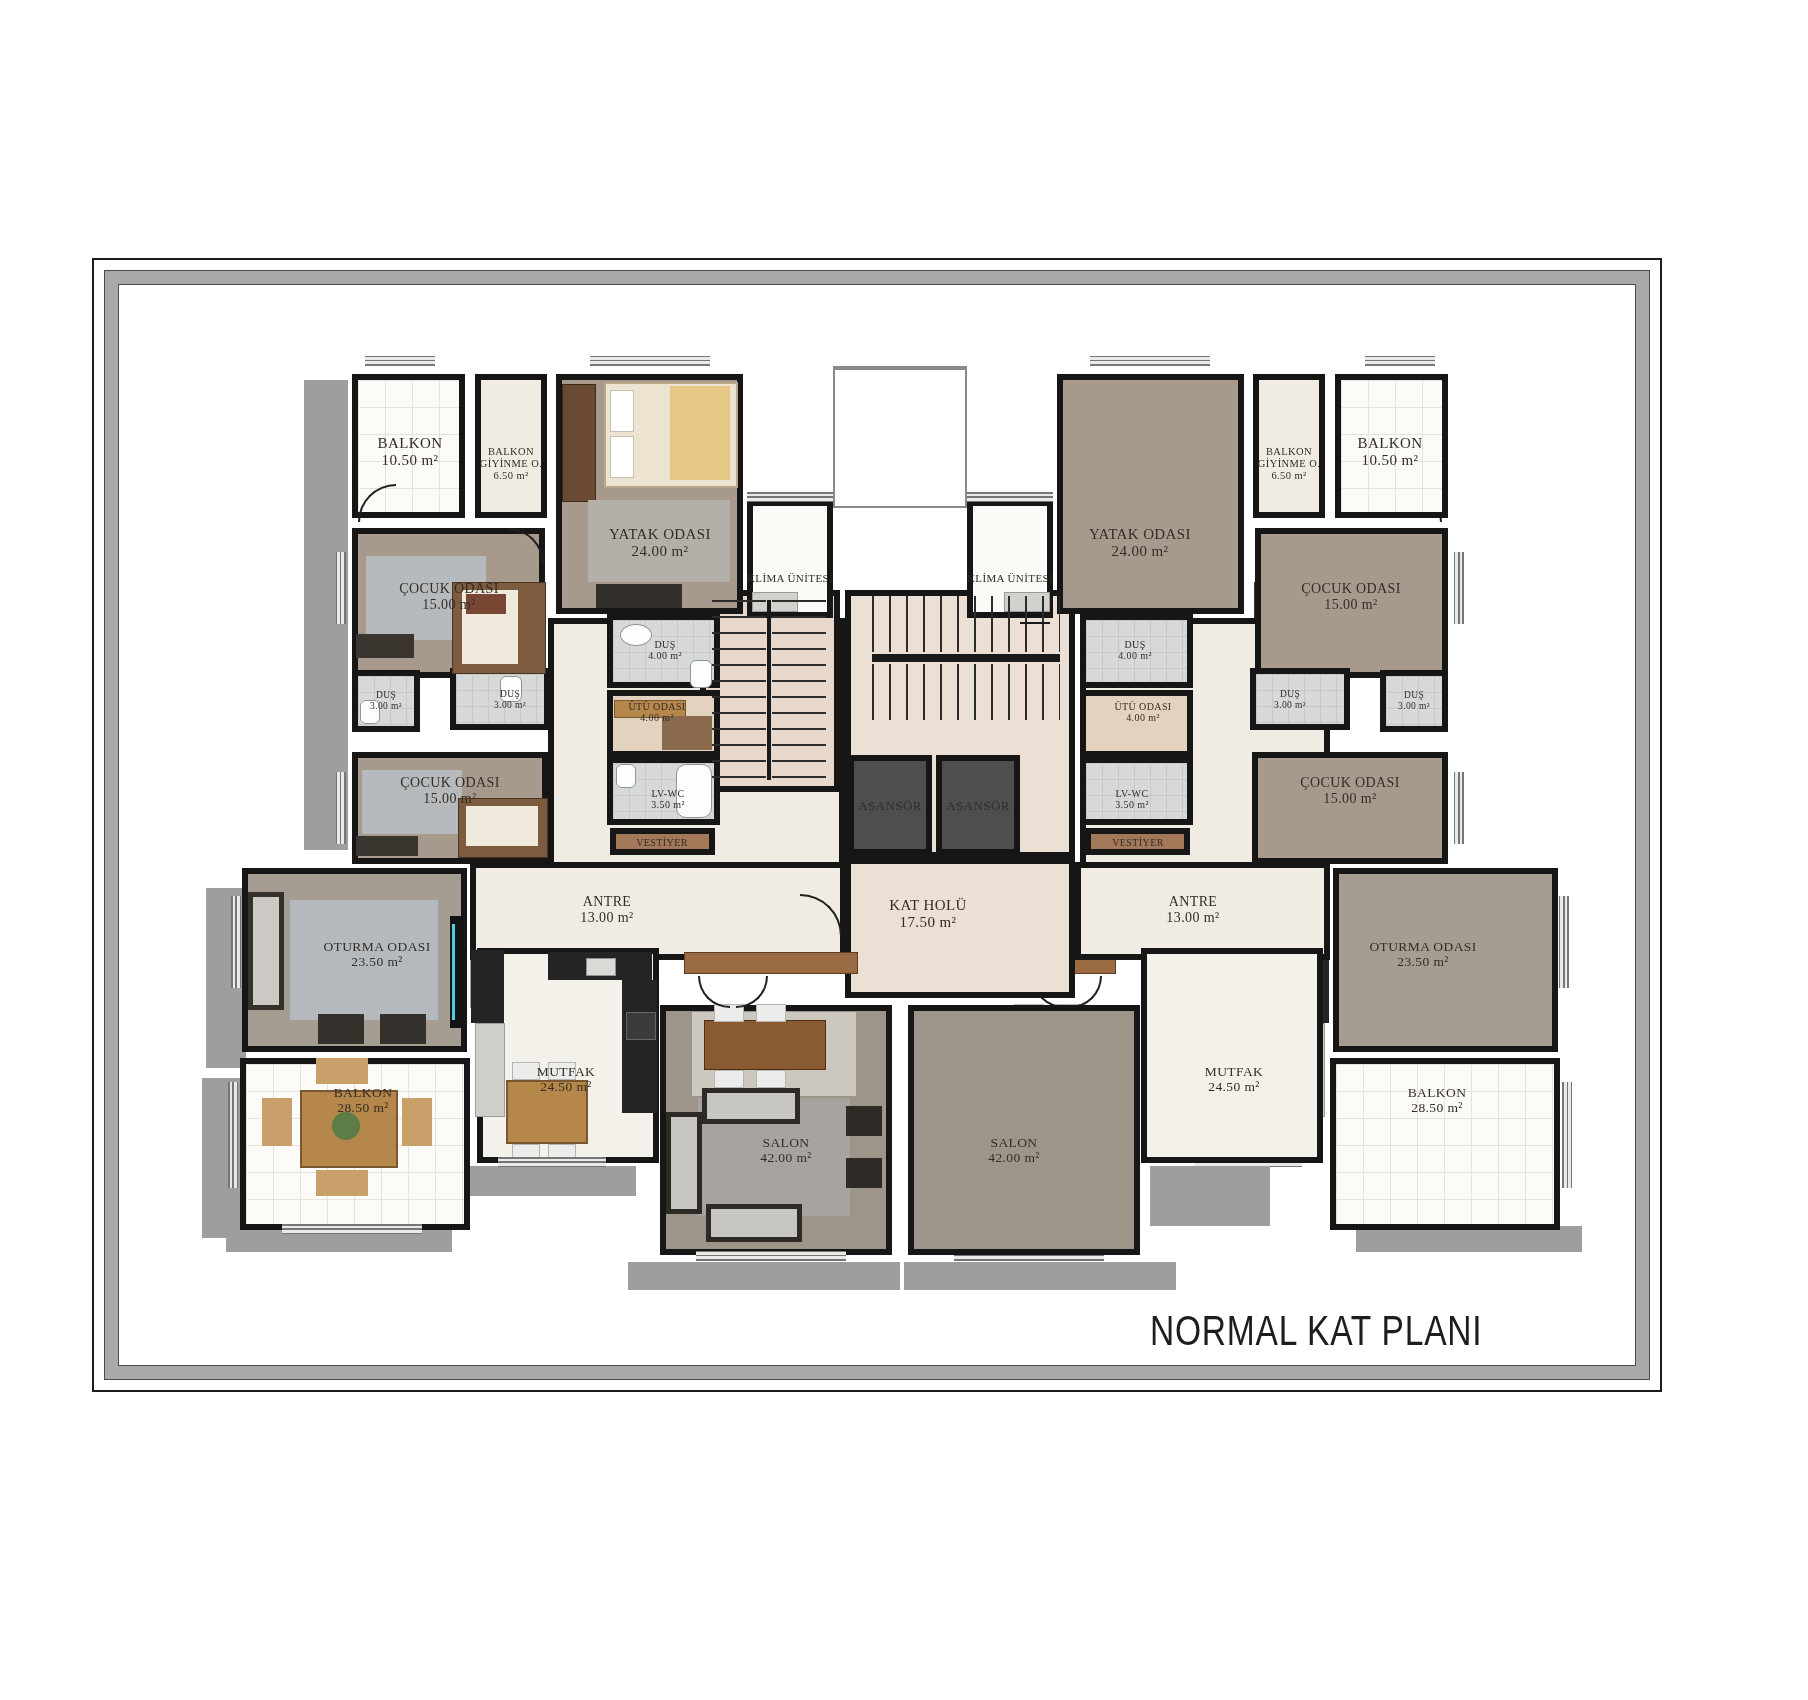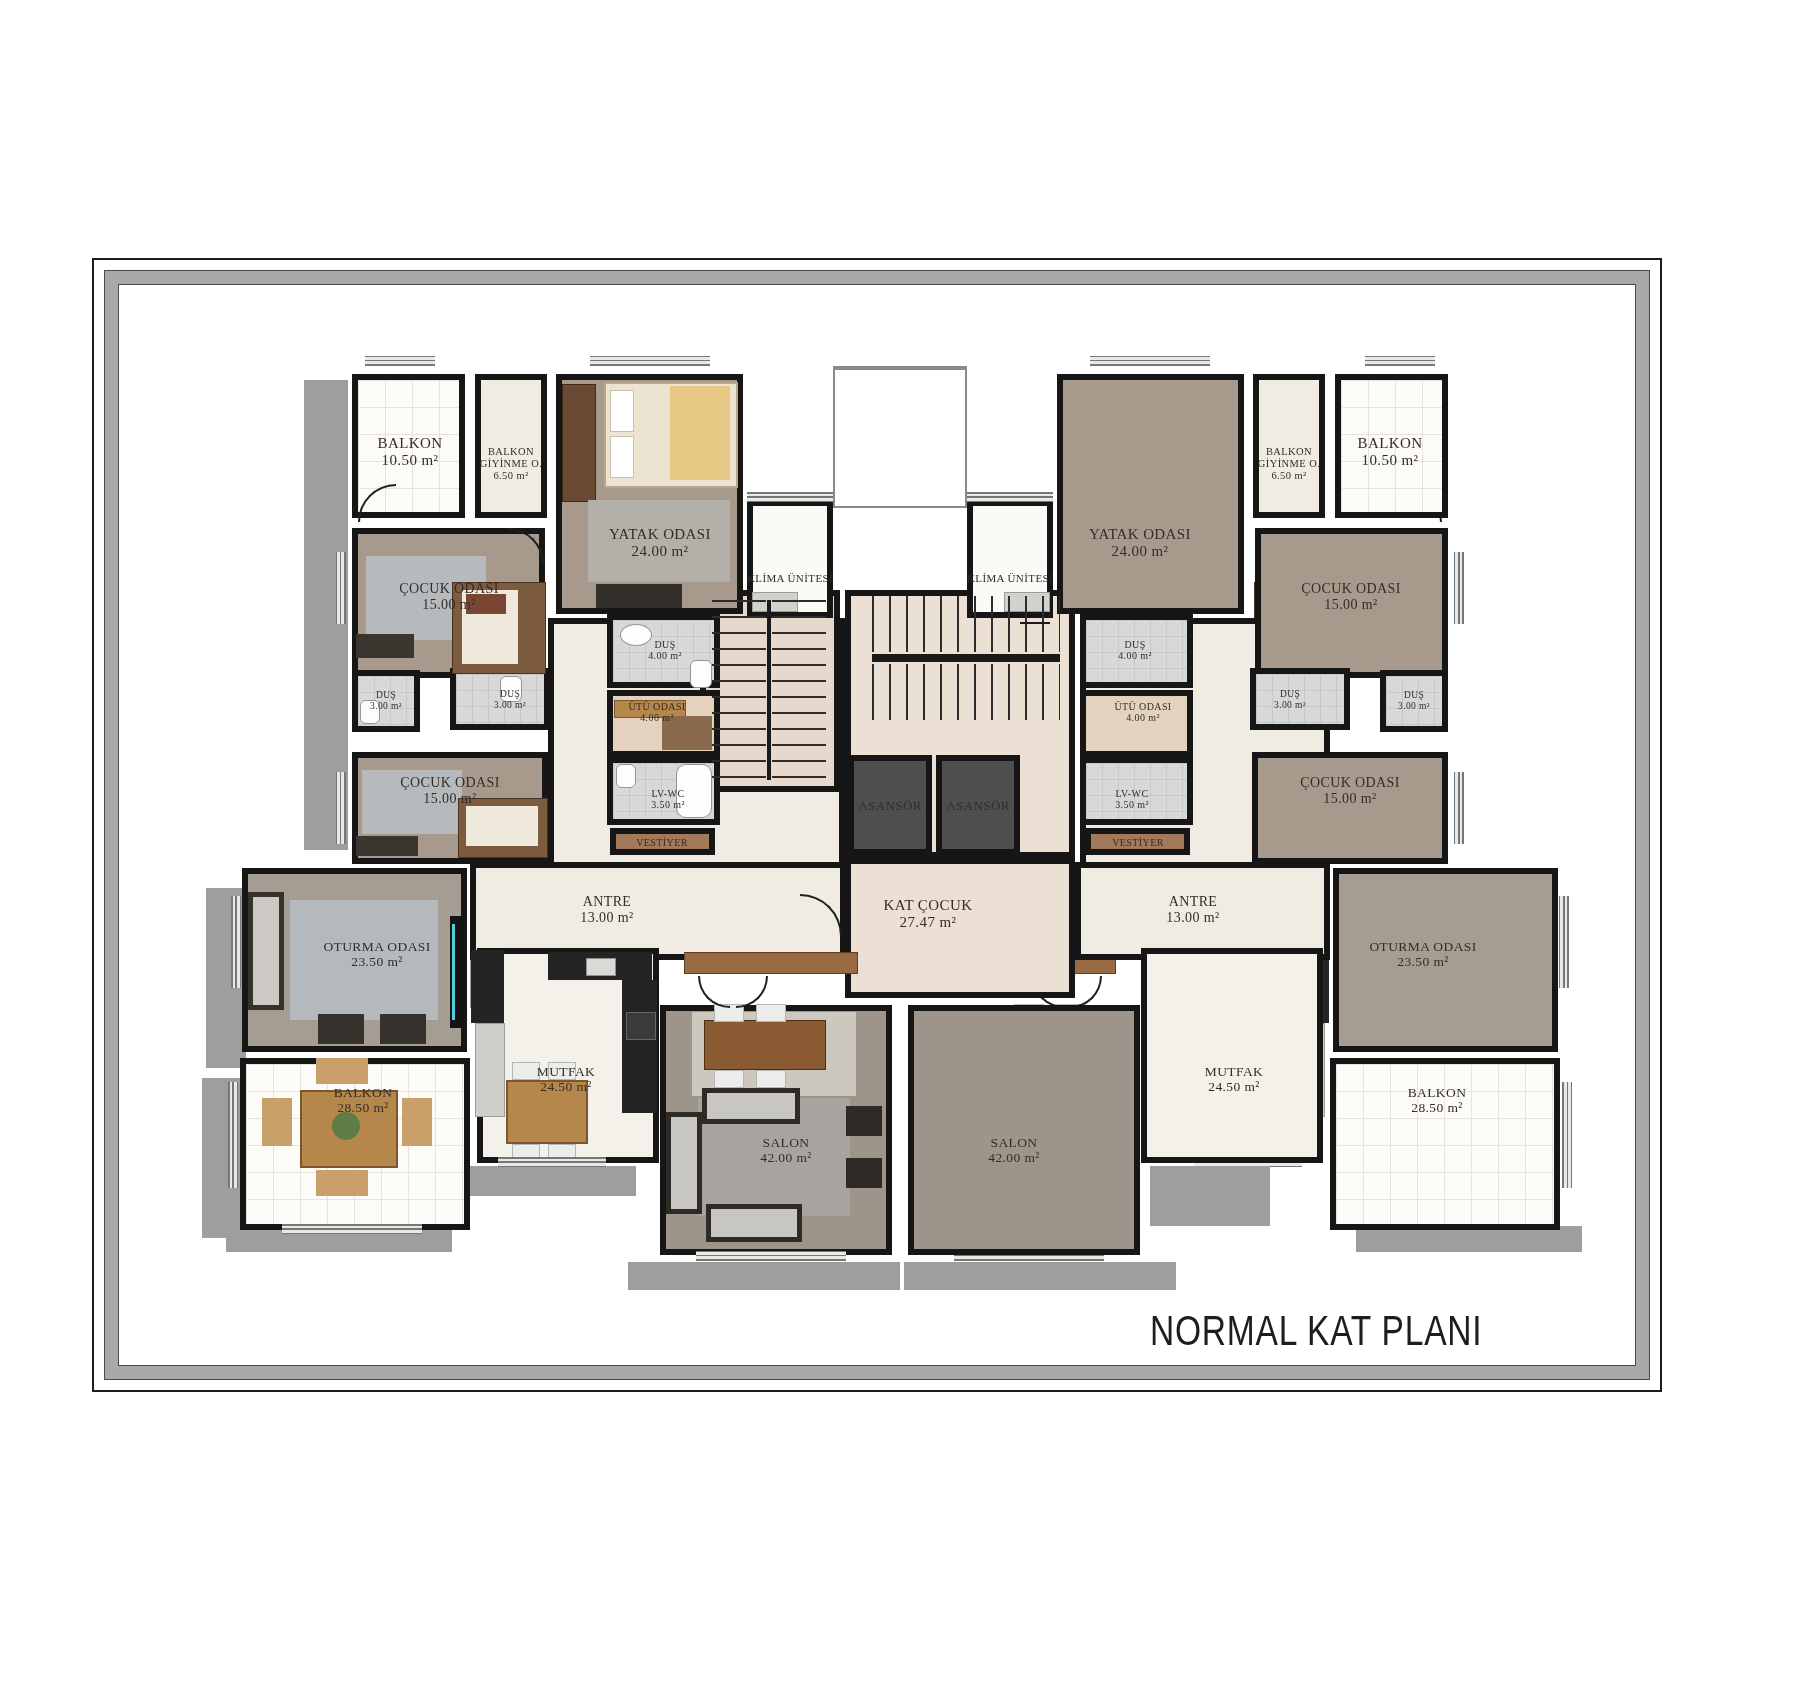--- a/index.html
+++ b/index.html
@@ -168,22 +168,22 @@
       <div class="sh" style="left: 1150px; top: 1166px; width: 120px; height: 60px;"></div>
       <div class="sh" style="left: 1356px; top: 1226px; width: 226px; height: 26px;"></div>
       <div class="sh" style="left: 470px; top: 958px; width: 30px; height: 50px;"></div>
       <div class="room under" style="left: 548px; top: 618px; width: 297px; height: 250px; background-color: rgb(241, 236, 227);"></div>
       <div class="room under" style="left: 1080px; top: 618px; width: 250px; height: 250px; background-color: rgb(241, 236, 227);"></div>
       <div class="room under" style="left: 845px; top: 590px; width: 230px; height: 268px; background-color: rgb(236, 223, 211);"></div>
       <div class="room " style="left: 700px; top: 590px; width: 140px; height: 202px; background-color: rgb(231, 216, 203);"></div>
       <div class="room thin" style="left: 833px; top: 368px; width: 134px; height: 140px; background-color: rgb(255, 255, 255);"></div>
       <div class="room " style="left: 845px; top: 858px; width: 230px; height: 140px; background-color: rgb(236, 223, 211);"></div>
       <div class="lbl" style="left: 928px; top: 914px; font-size: 15px;">
-        <div>KAT ÇOCUK</div>
-        <div>27.47 m²</div>
+        <div>KAT HOLÜ</div>
+        <div>17.50 m²</div>
       </div>
       <div class="room " style="left: 747px; top: 500px; width: 86px; height: 118px; background-color: rgb(250, 250, 247);"></div>
       <div class="lbl" style="left: 790px; top: 578px; font-size: 11px;">
         <div>KLİMA ÜNİTESİ</div>
       </div>
       <div class="room " style="left: 967px; top: 500px; width: 86px; height: 118px; background-color: rgb(250, 250, 247);"></div>
       <div class="lbl" style="left: 1010px; top: 578px; font-size: 11px;">
         <div>KLİMA ÜNİTESİ</div>
       </div>
       <div class="room tile" style="left: 352px; top: 374px; width: 113px; height: 144px; background-color: rgb(252, 251, 248);"></div>

